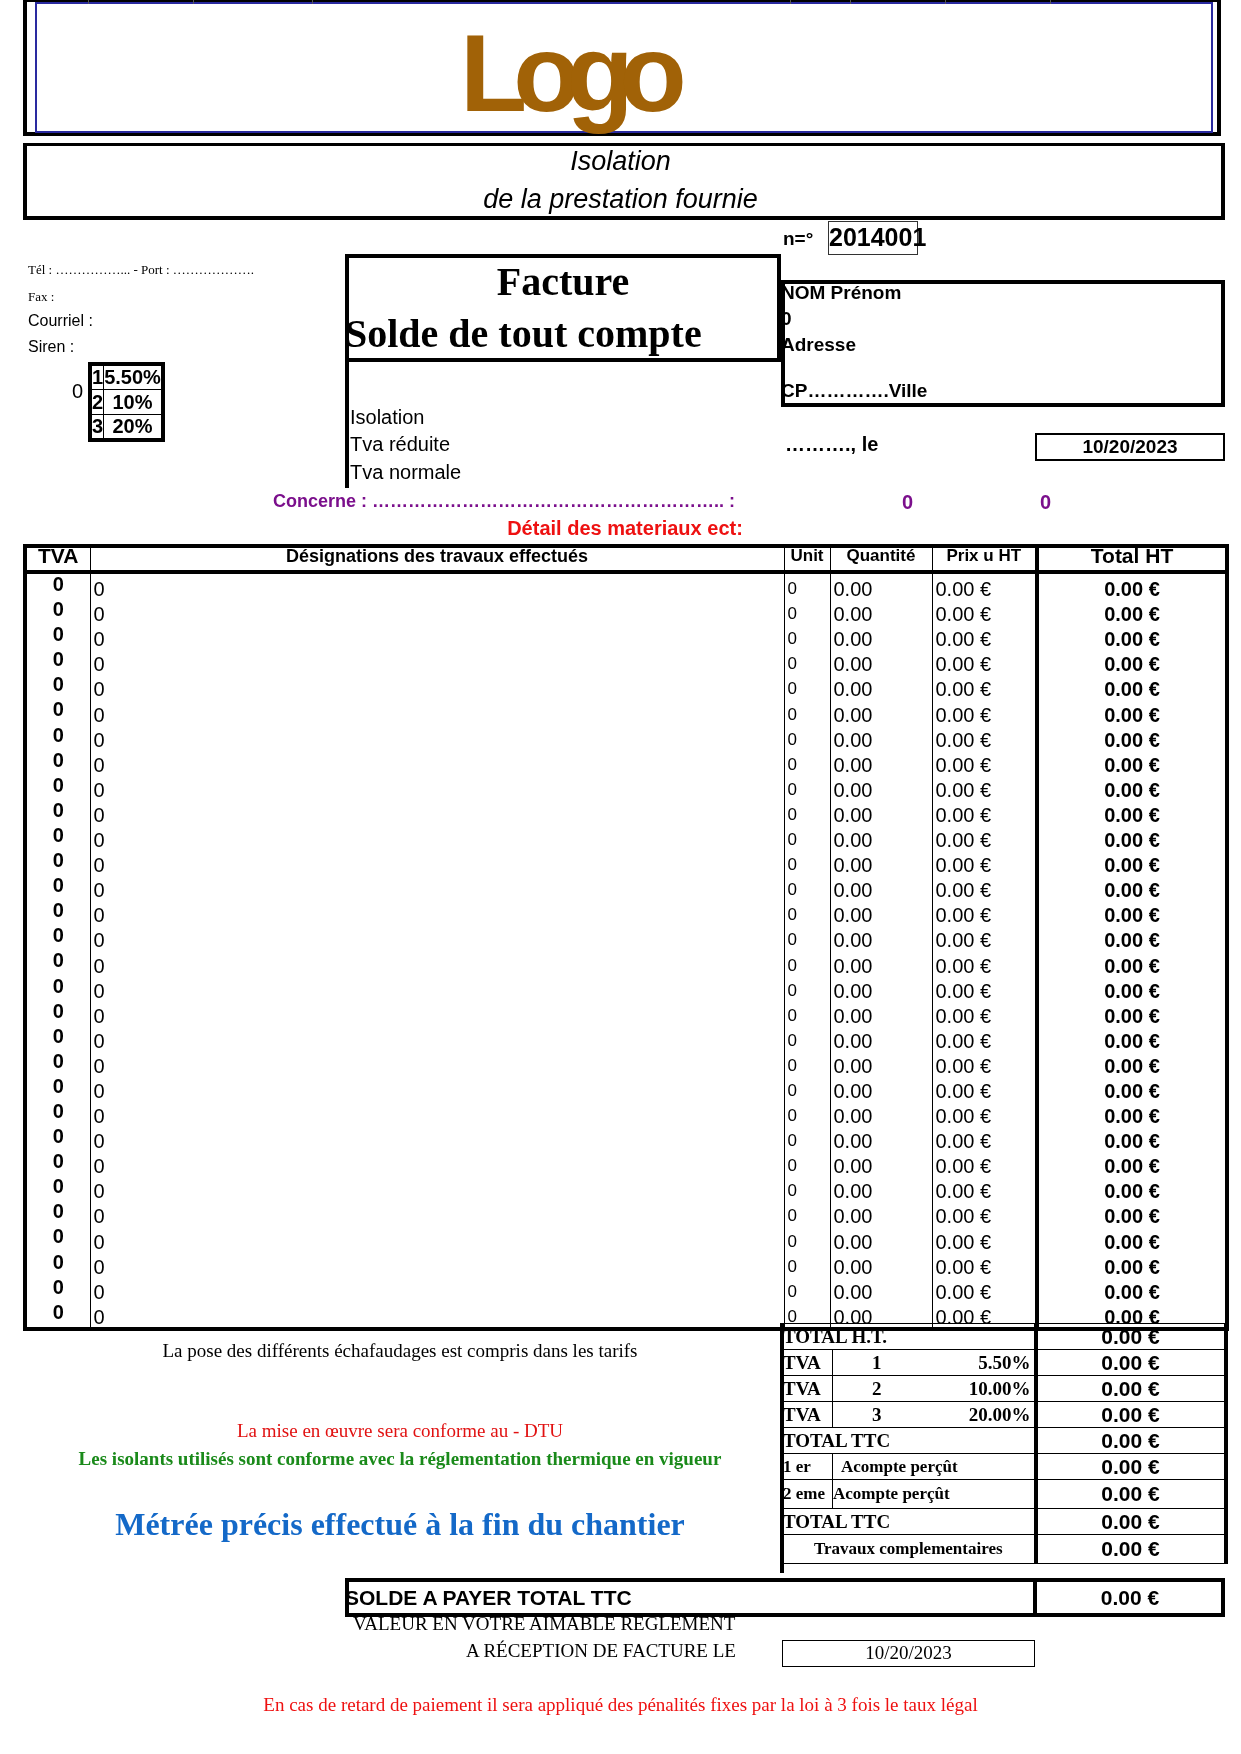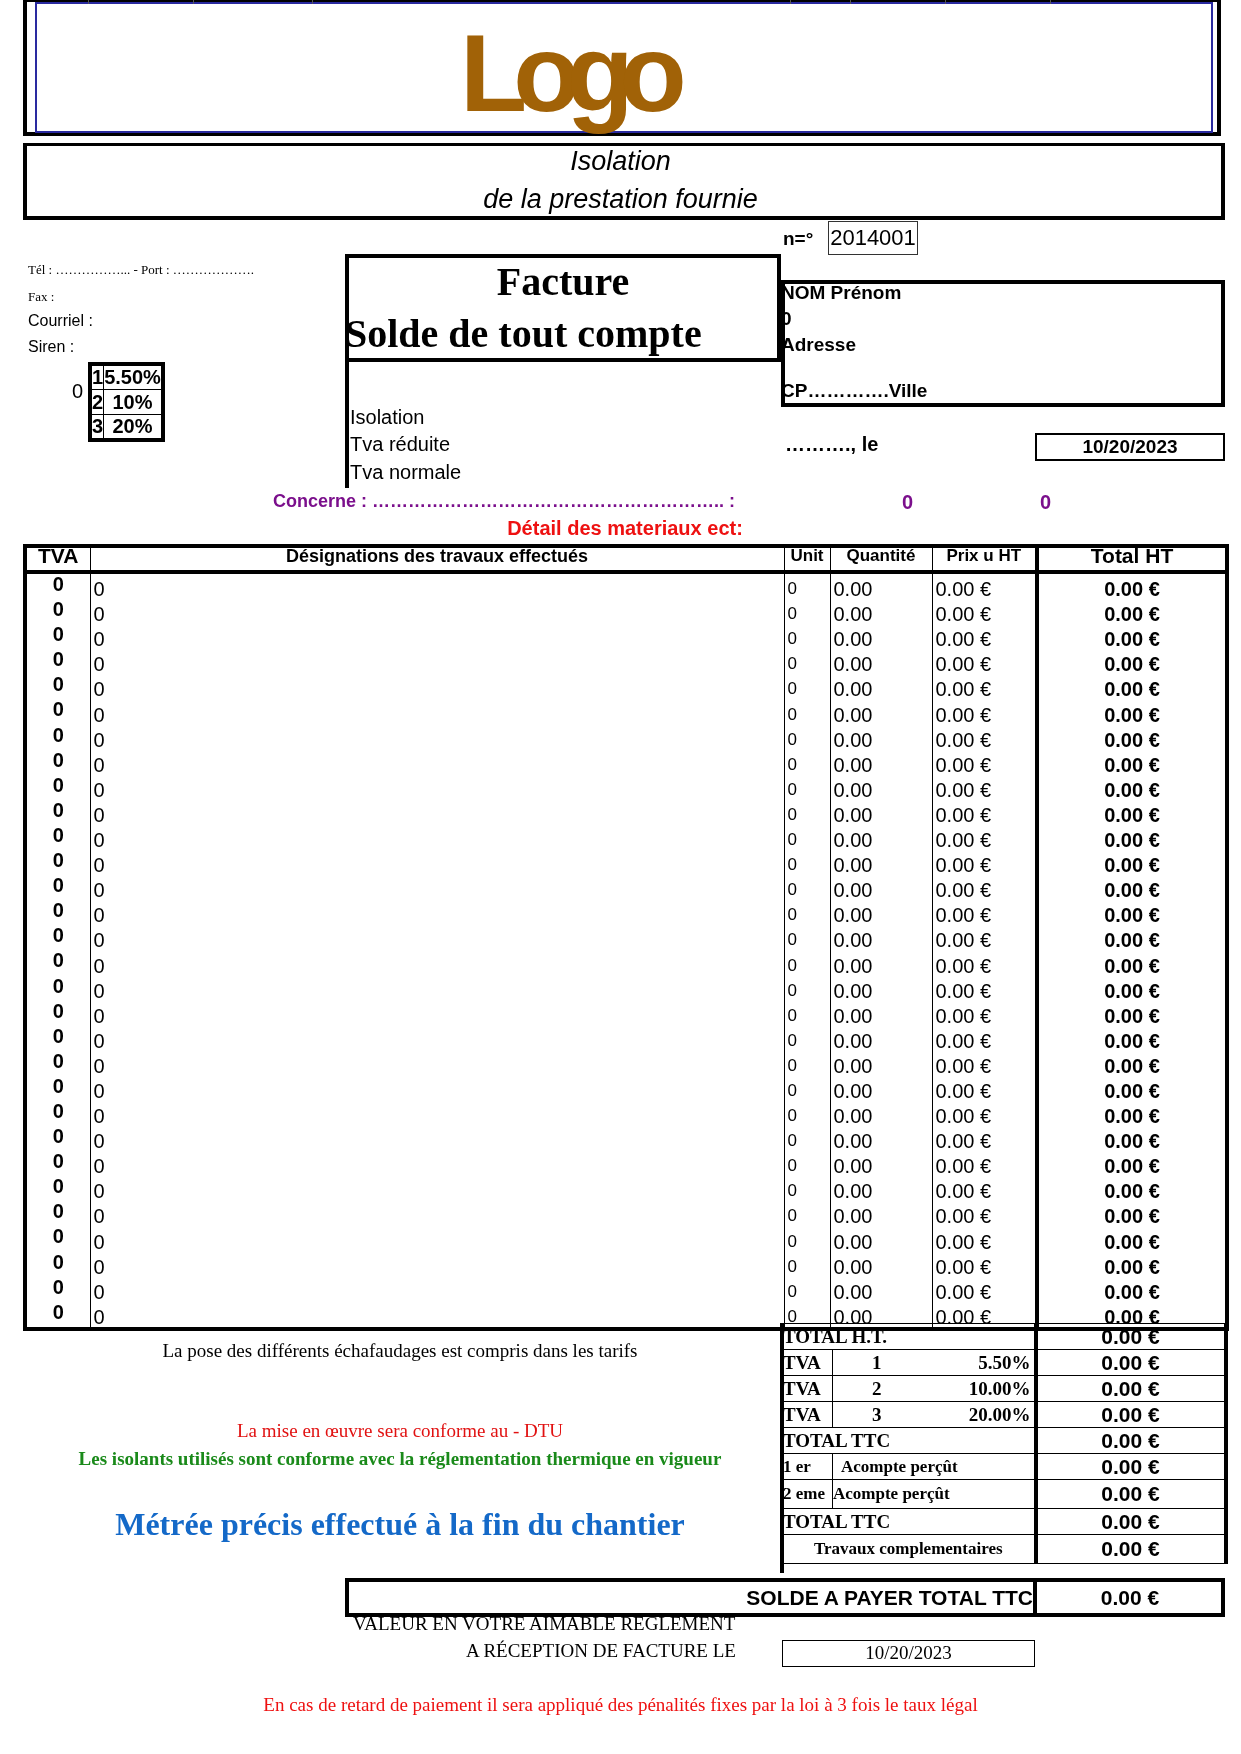--- a/index.html
+++ b/index.html
@@ -12,21 +12,21 @@
   #logo-box { left:23px; top:0; width:1198px; height:136px; border:4px solid #000; border-top:2px solid #000; box-sizing:border-box; }
   #logo-inner { left:35px; top:2px; width:1178px; height:131px; border:2px solid #2a2aa0; box-sizing:border-box; }
   #logo-text { left:460px; top:6px; font-size:110px; font-weight:bold; color:#a16207; letter-spacing:-14px; line-height:110px;margin-top:12px; }
   .tick { position:absolute; top:0; width:1px; height:4px; background:#555; }
 
   #desc-box { left:23px; top:143px; width:1202px; height:77px; border:4px solid #000; border-top:3px solid #000; box-sizing:border-box; }
   #desc-line1 { left:0; top:146px; width:1241px; font-size:27px; font-style:italic; text-align:center; }
   #desc-line2 { left:0; top:184px; width:1241px; font-size:27px; font-style:italic; text-align:center; }
 
   #num-label { left:783px; top:228px; font-size:19px; font-weight:bold; }
-  #num-box { left:828px; top:221px; width:90px; height:34px; border:1.5px solid #333; box-sizing:border-box; font-size:22px; font-weight:normal; text-align:center; line-height:31px; }
+  #num-box { left:828px; top:221px; width:90px; height:34px; border:1.5px solid #333; box-sizing:border-box; font-size:25px; font-weight:bold; text-align:center; line-height:31px; }
 
   .contact { left:28px; font-size:13px; }
   .contact.big { font-size:16px; }
 
   #facture-box { left:345px; top:254px; width:436px; height:108px; border:4px solid #000; box-sizing:border-box; }
   #facture-title { left:345px; top:258px; width:436px; font-size:40px; font-weight:bold; text-align:center; }
   #facture-sub { left:345px; top:310px; width:436px; font-size:40px; font-weight:bold; }
   #facture-leftline { left:345px; top:360px; width:4px; height:128px; background:#000; }
 
   #client-box { left:781px; top:280px; width:444px; height:127px; border:4px solid #000; box-sizing:border-box; }
@@ -58,21 +58,21 @@
   #totals { left:782px; top:1323px; border-collapse:collapse; table-layout:fixed; }
   #totals td { border:1.5px solid #000; padding:0; height:25px; font-family:"Liberation Serif", serif; font-weight:bold; font-size:19px; }
   #totals td.amt { font-family:"Liberation Sans", sans-serif; font-size:21px; text-align:center; border-left:4px solid #000; border-right:4px solid #000; }
   #totals tr.tall td { height:28px; }
   #totals-leftline { left:780px; top:1323px; width:4px; height:250px; background:#000; }
 
   .note { left:0; width:800px; text-align:center; }
 
   #solde-box { left:345px; top:1578px; width:880px; height:39px; border:4px solid #000; box-sizing:border-box; }
   #solde-div { left:1033px; top:1578px; width:4px; height:39px; background:#000; }
-  #solde-label { left:345px; top:1586px; width:688px; text-align:right; font-size:21px; font-weight:bold; }
+  #solde-label { left:345px; top:1586px; width:688px; text-align:left; font-size:21px; font-weight:bold; }
   #solde-amt { left:1035px; top:1586px; width:190px; text-align:center; font-size:21px; font-weight:bold; }
 
   #valeur { left:353px; top:1613px; font-size:19px; }
   #reception { left:466px; top:1640px; font-size:19px; }
   #recep-date { left:782px; top:1640px; width:253px; height:27px; border:1.5px solid #000; box-sizing:border-box; font-size:19px; text-align:center; line-height:24px; }
 
   #penalties { left:0; top:1694px; width:1241px; text-align:center; font-size:19px; color:#e11; }
 </style>
 </head>
 <body>

